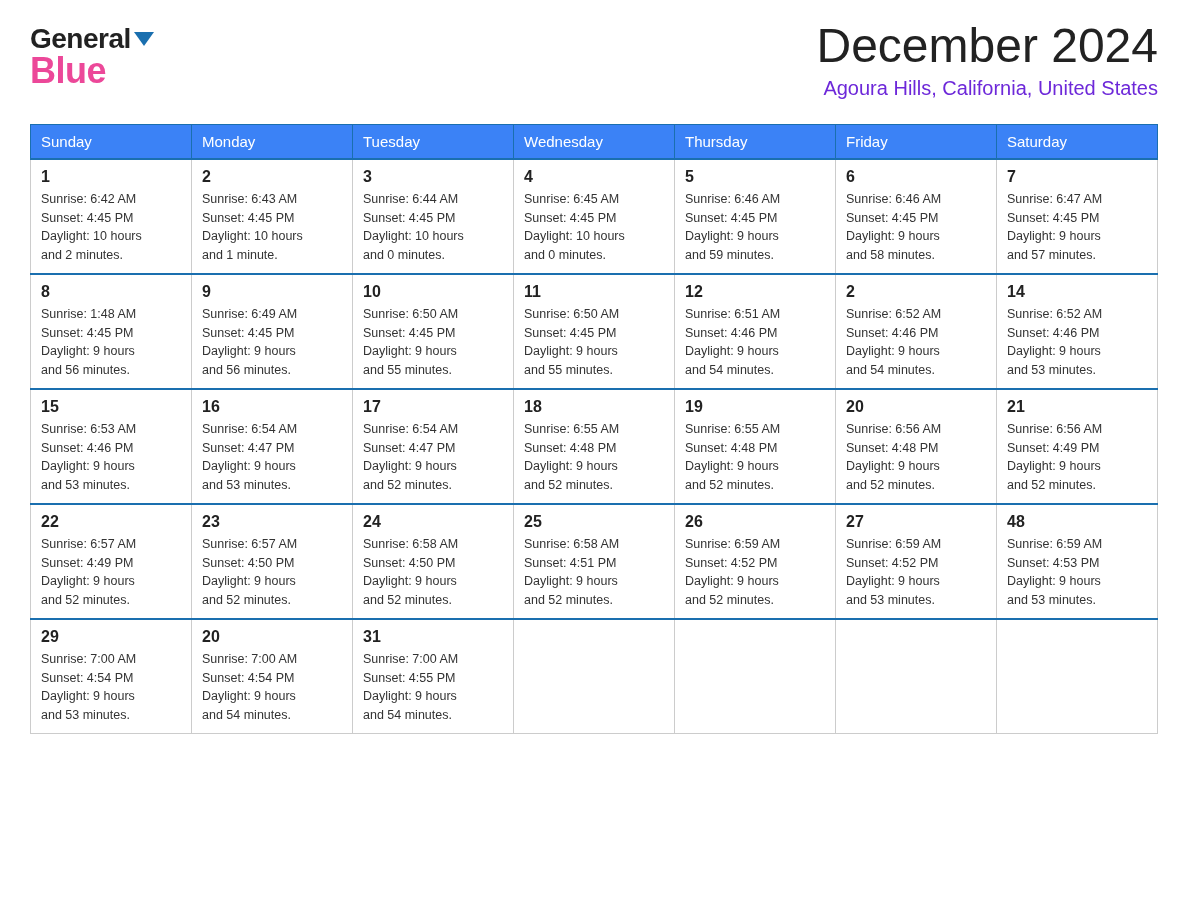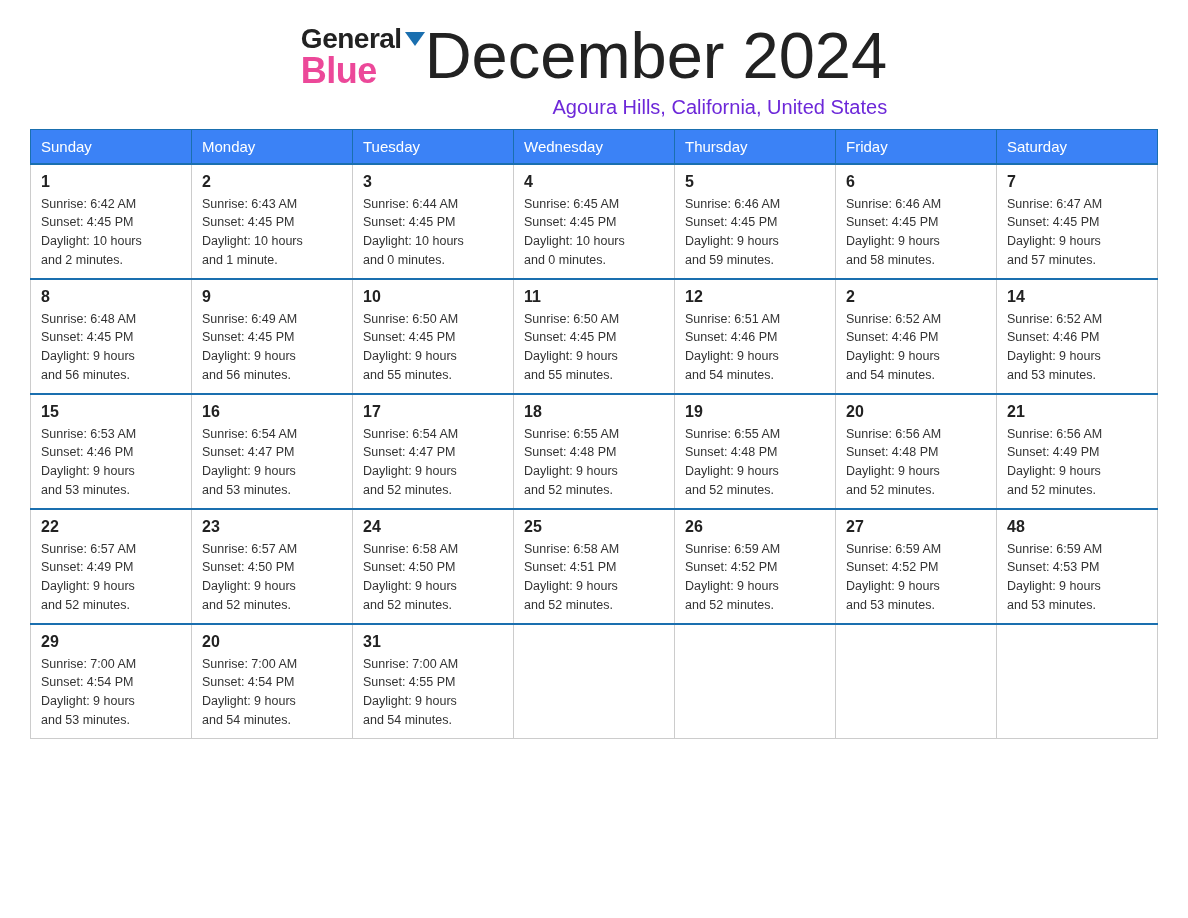--- a/index.html
+++ b/index.html
@@ -5,23 +5,23 @@
     * { margin: 0; padding: 0; box-sizing: border-box; }
     body {
       font-family: Arial, sans-serif;
       background: #fff;
       width: 1188px;
       min-height: 918px;
       padding: 20px 30px;
     }
     .header-row {
       display: flex;
-      justify-content: center;
+      justify-content: space-between;
       align-items: flex-start;
-      margin-bottom: 10px;
+      margin-bottom: 24px;
     }
     .logo {
       display: flex;
       flex-direction: column;
       align-items: flex-start;
       margin-top: 5px;
     }
     .logo-general {
       font-size: 28px;
       font-weight: bold;
@@ -47,21 +47,21 @@
       vertical-align: middle;
     }
     .logo-line1 {
       display: flex;
       align-items: center;
     }
     .title-section {
       text-align: right;
     }
     .calendar-title {
-      font-size: 65px;
+      font-size: 48px;
       font-weight: normal;
       color: #222;
       line-height: 1.1;
     }
     .calendar-subtitle {
       font-size: 20px;
       color: #6d28d9;
       margin-top: 4px;
     }
     .calendar-table {
@@ -199,21 +199,21 @@
           <div>Sunset: 4:45 PM</div>
           <div>Daylight: 9 hours</div>
           <div>and 57 minutes.</div>
         </div>
       </td>
       </tr>
       <tr class="week-row">
         <td>
         <span class="day-number">8</span>
         <div class="day-info">
-          <div>Sunrise: 6:48 AM</div>
+          <div>Sunrise: 1:48 AM</div>
           <div>Sunset: 4:45 PM</div>
           <div>Daylight: 9 hours</div>
           <div>and 56 minutes.</div>
         </div>
       </td>
         <td>
         <span class="day-number">9</span>
         <div class="day-info">
           <div>Sunrise: 6:49 AM</div>
           <div>Sunset: 4:45 PM</div>

